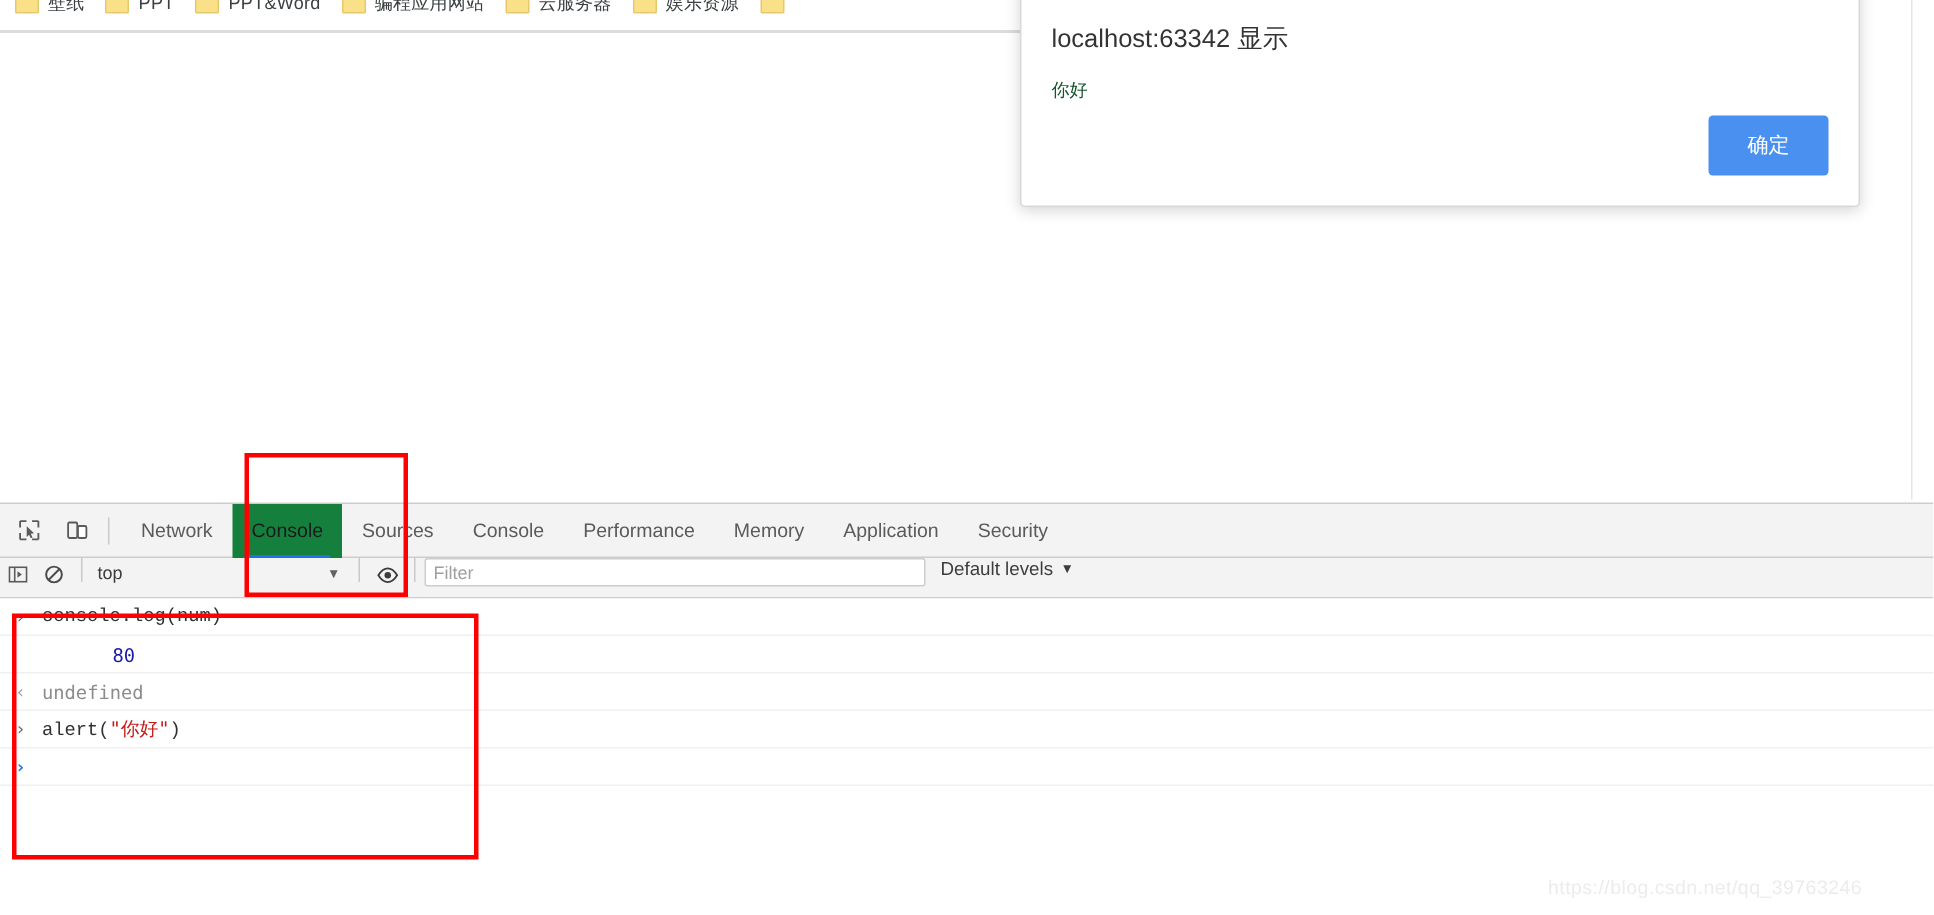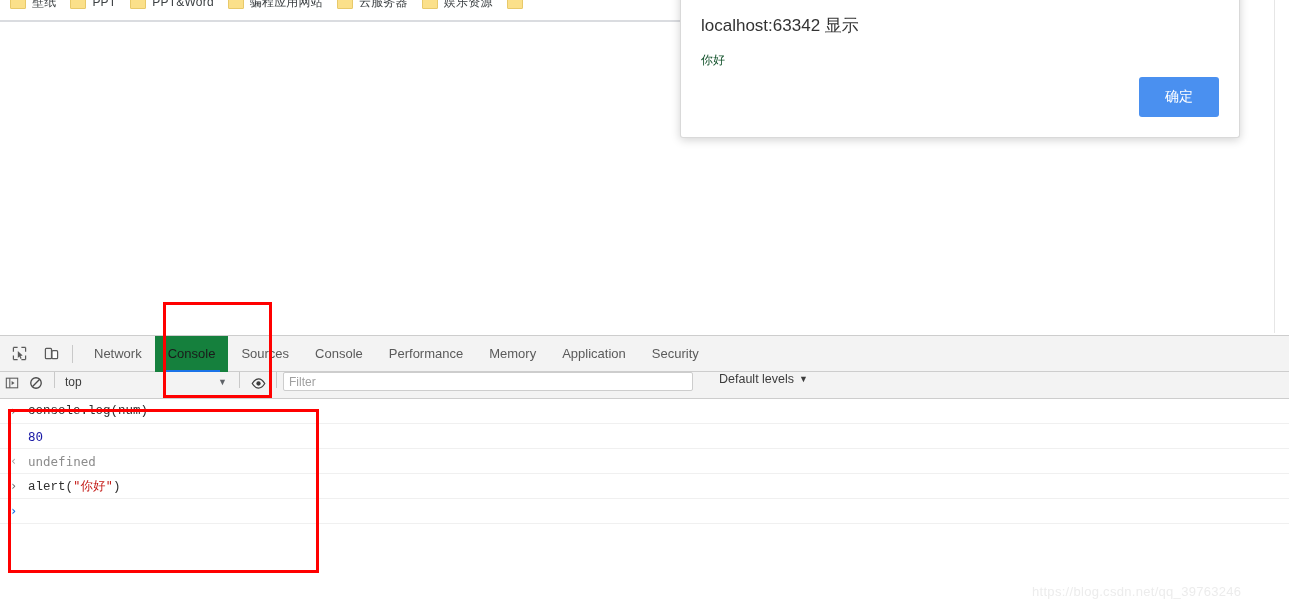--- a/index.html
+++ b/index.html
@@ -235,36 +235,36 @@
     box-sizing: border-box;
     flex: none;
   }
   .ct-context .caret {
     margin-left: auto;
     margin-right: 6px;
     font-size: 9px;
     color: #5f6368;
   }
   .ct-filter {
-    width: 410px;
+    width: 334px;
     height: 19px;
     background: #ffffff;
     border: 1px solid #cdcdcd;
     border-radius: 2px;
     font-size: 12px;
     color: #3c3c3c;
     padding: 2px 5px;
     box-sizing: border-box;
     font-family: "Liberation Sans", sans-serif;
     outline: none;
     flex: none;
   }
   .ct-filter::placeholder { color: #a0a0a0; }
   .ct-levels {
-    margin-left: 26px;
+    margin-left: 10px;
     font-size: 12.5px;
     color: #3c3c3c;
     cursor: pointer;
     display: flex;
     align-items: center;
     gap: 5px;
     flex: none;
   }
   .ct-levels .caret { font-size: 9px; }
 
@@ -288,21 +288,21 @@
   .console-row .gutter {
     width: 18px;
     flex: none;
     font-size: 12px;
     line-height: 1;
   }
   .g-in  { color: #6e6e6e; }
   .g-out { color: #a5a5a5; }
   .g-prompt { color: #1a73e8; font-weight: bold; }
   .c-code   { color: #303030; font-family: Liberation Mono, monospace; }
-  .c-number { color: #1a1aa6; }
+  .c-number { color: #1a1aa6; margin-left: 47px; }
   .c-undef  { color: #8c8c8c; }
   .c-string { color: #c41a16; }
 
   
   .redbox {
     position: absolute;
     border: 3px solid #ff0000;
     box-sizing: border-box;
     pointer-events: none;
     background: transparent;

